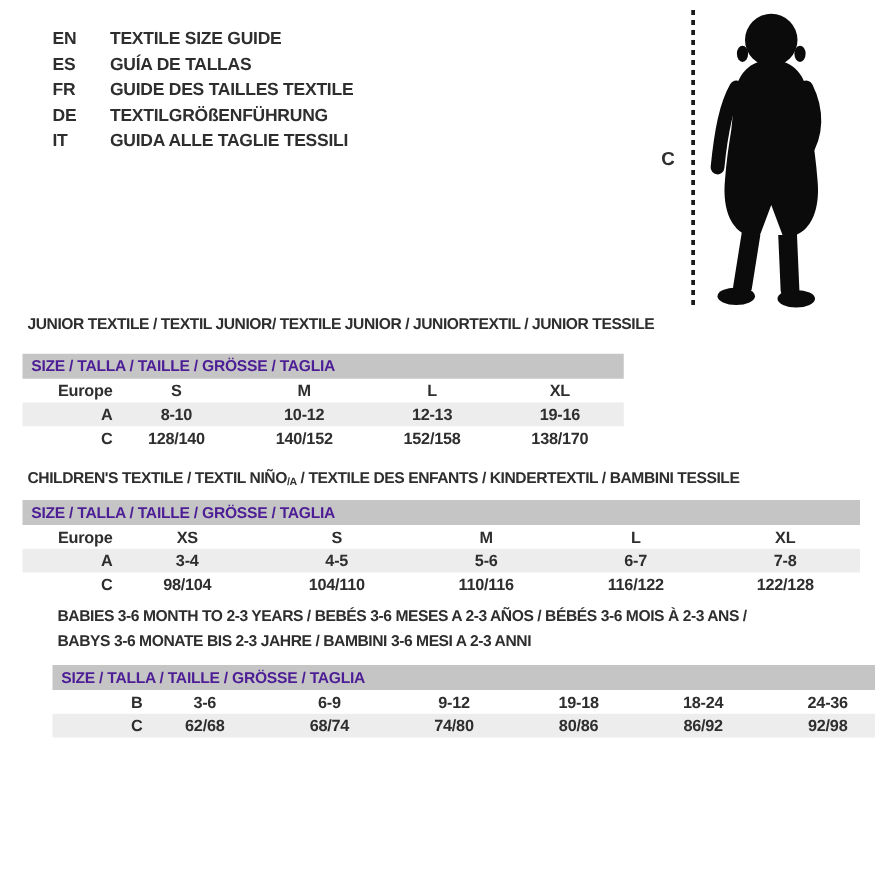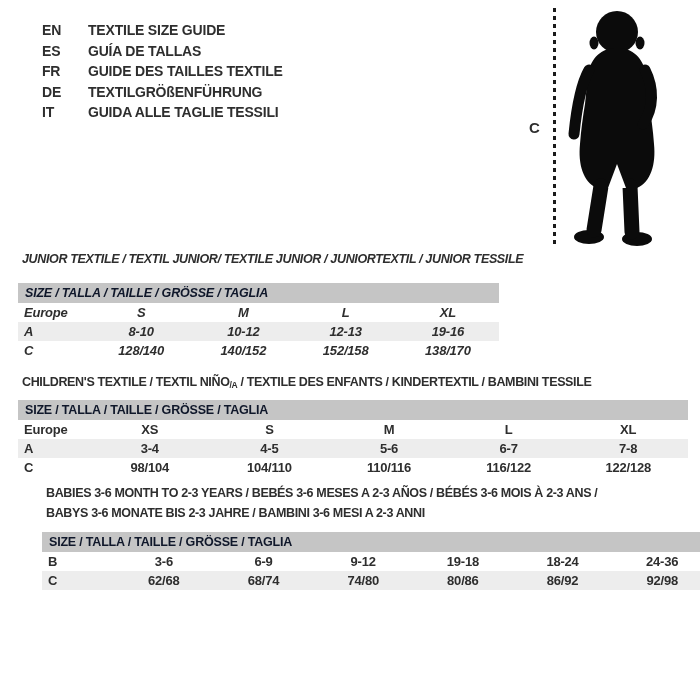--- a/index.html
+++ b/index.html
@@ -20,40 +20,40 @@
   .lang-code{width:46px;flex:0 0 46px;padding-left:20px;}
   
   .measure-line{
     position:absolute;left:553px;top:8px;width:3px;height:238px;
     background:repeating-linear-gradient(to bottom,#1a1a1a 0 4px,transparent 4px 8px);
   }
   .c-label{position:absolute;left:529px;top:119px;font-weight:700;font-size:15px;}
   .silhouette{position:absolute;left:561px;top:4px;width:110px;height:244px;}
   
   .table-section{position:absolute;left:18px;}
-  .t1{top:250px;width:481px;font-style:italic;}
+  .t1{top:250px;width:481px;}
   .t2{top:373px;width:670px;}
   .t3{top:483px;width:670px;margin-left:24px;}
   .tbl-title{
     font-size:12.5px;font-weight:700;letter-spacing:-0.35px;
     line-height:19px;height:19px;margin-left:4px;white-space:nowrap;
   }
   .t3 .tbl-title{height:20px;line-height:20px;}
   .t3 .title-wrap{height:40px;}
   .size-bar{
     background:var(--bar-bg);height:20px;line-height:20px;
     font-weight:700;font-size:12.5px;letter-spacing:-0.2px;
-    padding-left:7px;color:#0f172a;
+    padding-left:7px;color:#4c1d95;
   }
   .t1 .size-bar{margin-top:14px;}
   .t2 .size-bar{margin-top:8px;}
   .t3 .size-bar{margin-top:9px;}
   .trow{display:flex;height:19px;line-height:19px;font-size:13px;font-weight:700;letter-spacing:-0.2px;}
   .trow.alt{background:var(--alt-bg);}
-  .trow .lbl{flex:0 0 72px;padding-left:6px;box-sizing:border-box;text-align:left;}
+  .trow .lbl{flex:0 0 72px;padding-left:6px;box-sizing:border-box;text-align:right;}
   .trow .val{flex:1;text-align:center;}
   .sub-a{font-size:8.5px;vertical-align:-2px;font-weight:700;}
   
   .footnotes{position:absolute;left:22px;top:627px;}
   .fnote{font-size:12px;font-weight:700;line-height:20px;letter-spacing:-0.25px;white-space:nowrap;}
 </style>
 </head>
 <body>
 
 <div class="page">

